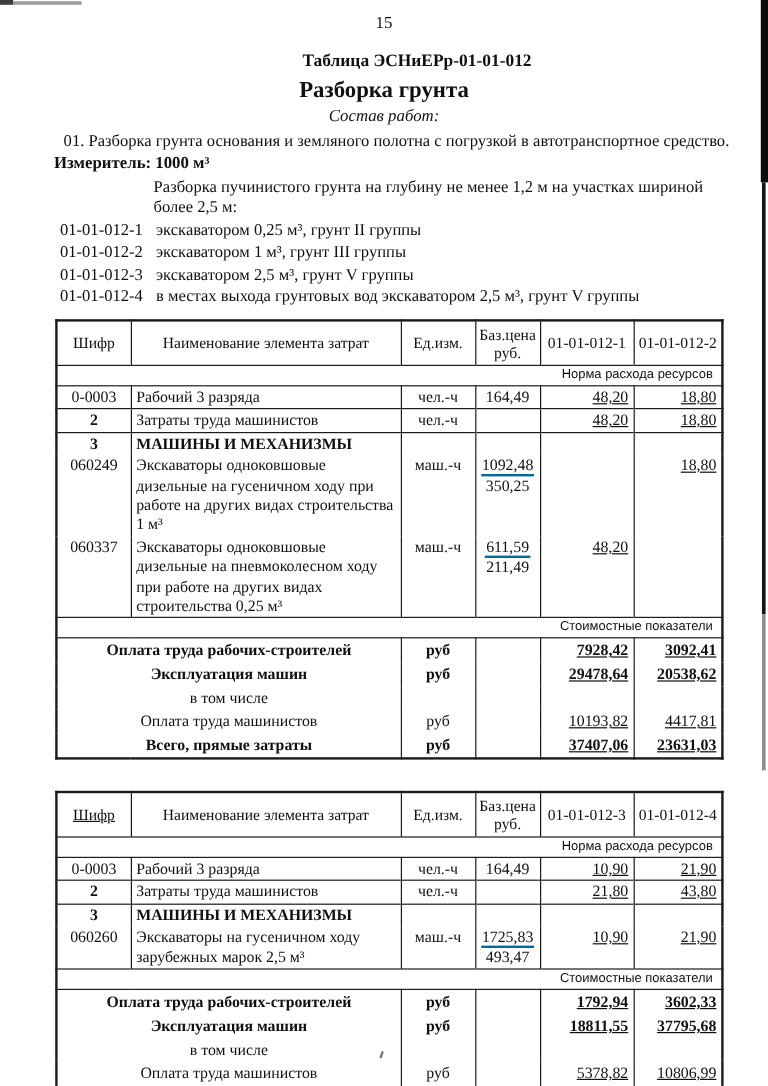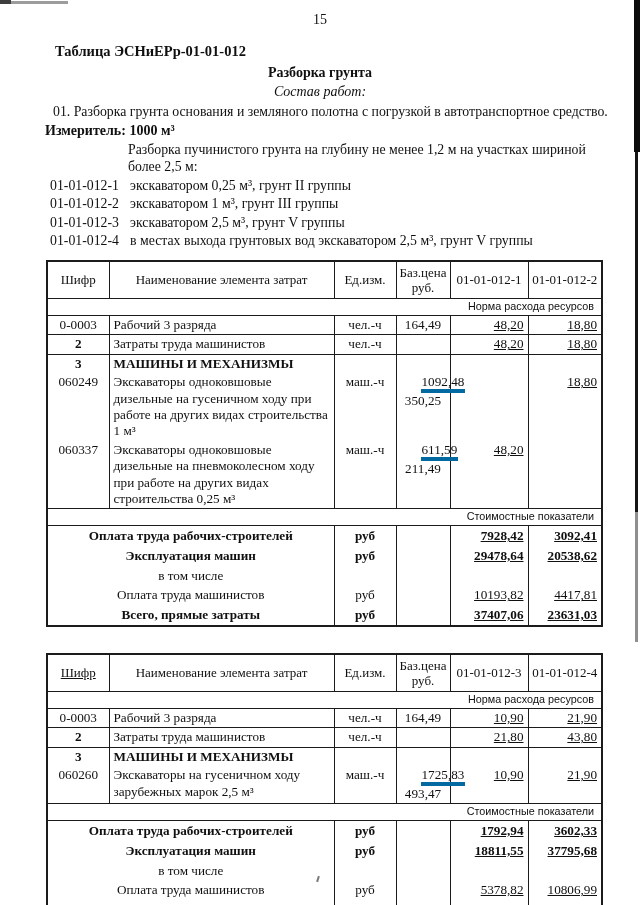--- a/index.html
+++ b/index.html
@@ -12,22 +12,22 @@
   
   .artifact { position:absolute; }
   .a-topbar-dark { left:0; top:0; width:11px; height:4px; background:#3d3d3d; }
   .a-topbar-gray { left:11px; top:1px; width:57px; height:3px; background:#9c9c9c; }
   .a-right-thick { right:0; top:0; width:6px; height:152px; background:#0c0c0c; }
   .a-right-line  { right:2px; top:152px; width:3px; height:360px; background:#151515; }
   .a-right-fade  { right:2px; top:512px; width:3px; height:130px; background:#8f8f8f; }
   .a-speck { left:317px; top:876px; width:2px; height:6px; background:#7a7a7a; transform:rotate(18deg); }
 
   .pagenum { text-align:center; padding-top:12px; font-size:14px; }
-  .tbl-label { margin:15px 0 0 55px; font-weight:bold; font-size:14.5px; }
-  .title { text-align:center; font-weight:bold; font-size:14px; margin-top:5px; }
+  .tbl-label { margin:15px 0 0 55px; font-weight:bold; font-size:14.5px;text-align:center; }
+  .title { text-align:center; font-weight:bold; font-size:19px; margin-top:5px; }
   .subtitle { text-align:center; font-style:italic; font-size:14px; margin-top:3px; }
   .work { margin:3px 0 0 40px; width:578px; font-size:13.8px; text-indent:13px; line-height:17.5px; }
   .measure { margin:1px 0 0 45px; font-weight:bold; font-size:14px; line-height:18px; }
   .intro { margin:1px 0 0 128px; width:492px; font-size:13.8px; line-height:17.8px; }
   .variants { margin-top:1px; }
   .variant { display:flex; margin-left:50px; font-size:13.8px; line-height:18.2px; }
   .variant .vcode { width:80px; flex:0 0 80px; }
   .variant .vdesc { flex:1; }
 
   .cost-table {
@@ -41,21 +41,21 @@
   tr.head td { text-align:center; vertical-align:middle; height:34px; line-height:15px; font-size:13px; padding:1px 2px; }
   tr.band td {
     border-top:1px solid #1b1b1b; border-bottom:1px solid #1b1b1b;
     font-family:"Liberation Sans", sans-serif; font-size:10.8px;
     text-align:right; padding:1px 7px 2px; line-height:13px;
   }
   .tc { text-align:center; }
   .num { text-align:right; padding-right:8px;text-decoration:underline; }
   .b { font-weight:bold; }
   .u { text-decoration:underline; }
-  .pu { display:inline-block; border-bottom:4px solid #0369a1; line-height:15px; padding:0 1px;margin-left:20px; }
+  .pu { display:inline-block; border-bottom:2px solid #0369a1; line-height:15px; padding:0 1px; }
   .pb { line-height:16px; }
   .price-cell { text-align:center; }
   tr.cost-row td { line-height:17.7px; border-top:none; }
   .cost-name { padding-left:19px;text-align:center; }
 </style>
 </head>
 <body>
 
 <div class="page">
 

